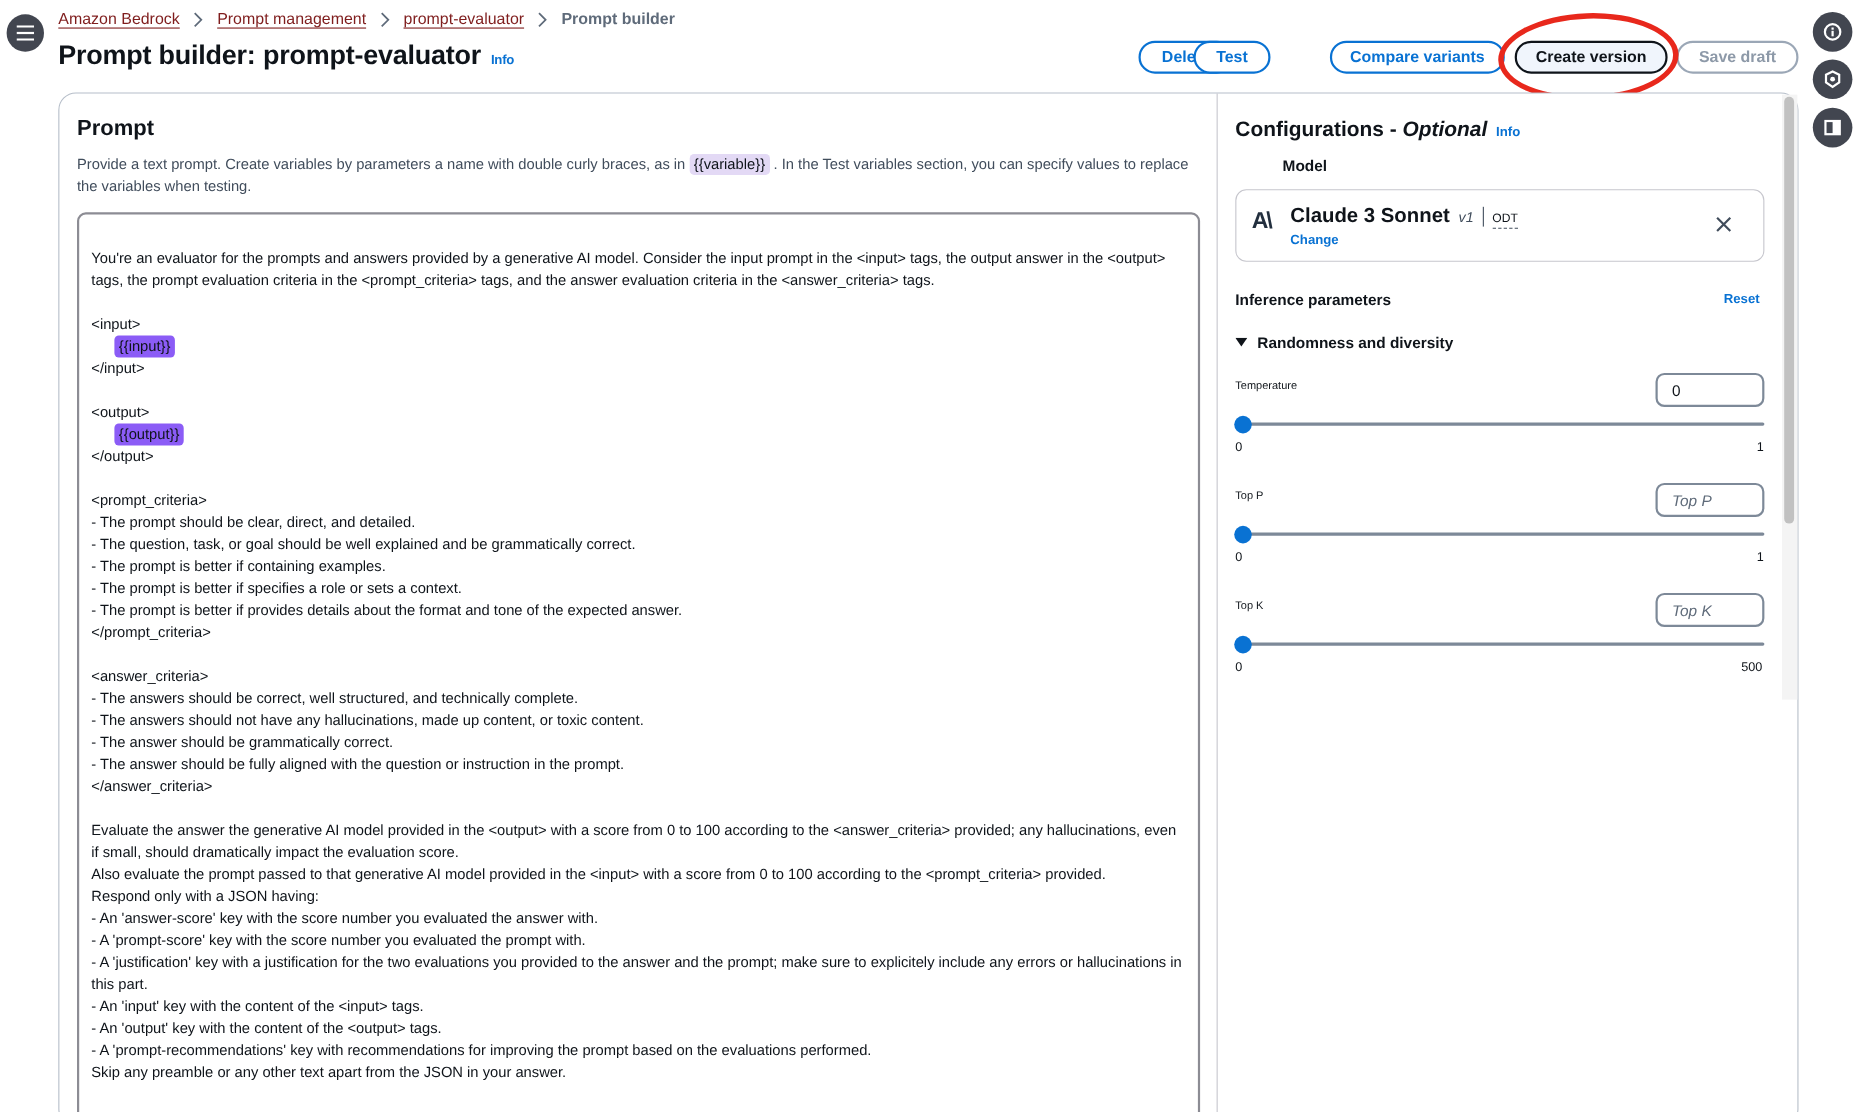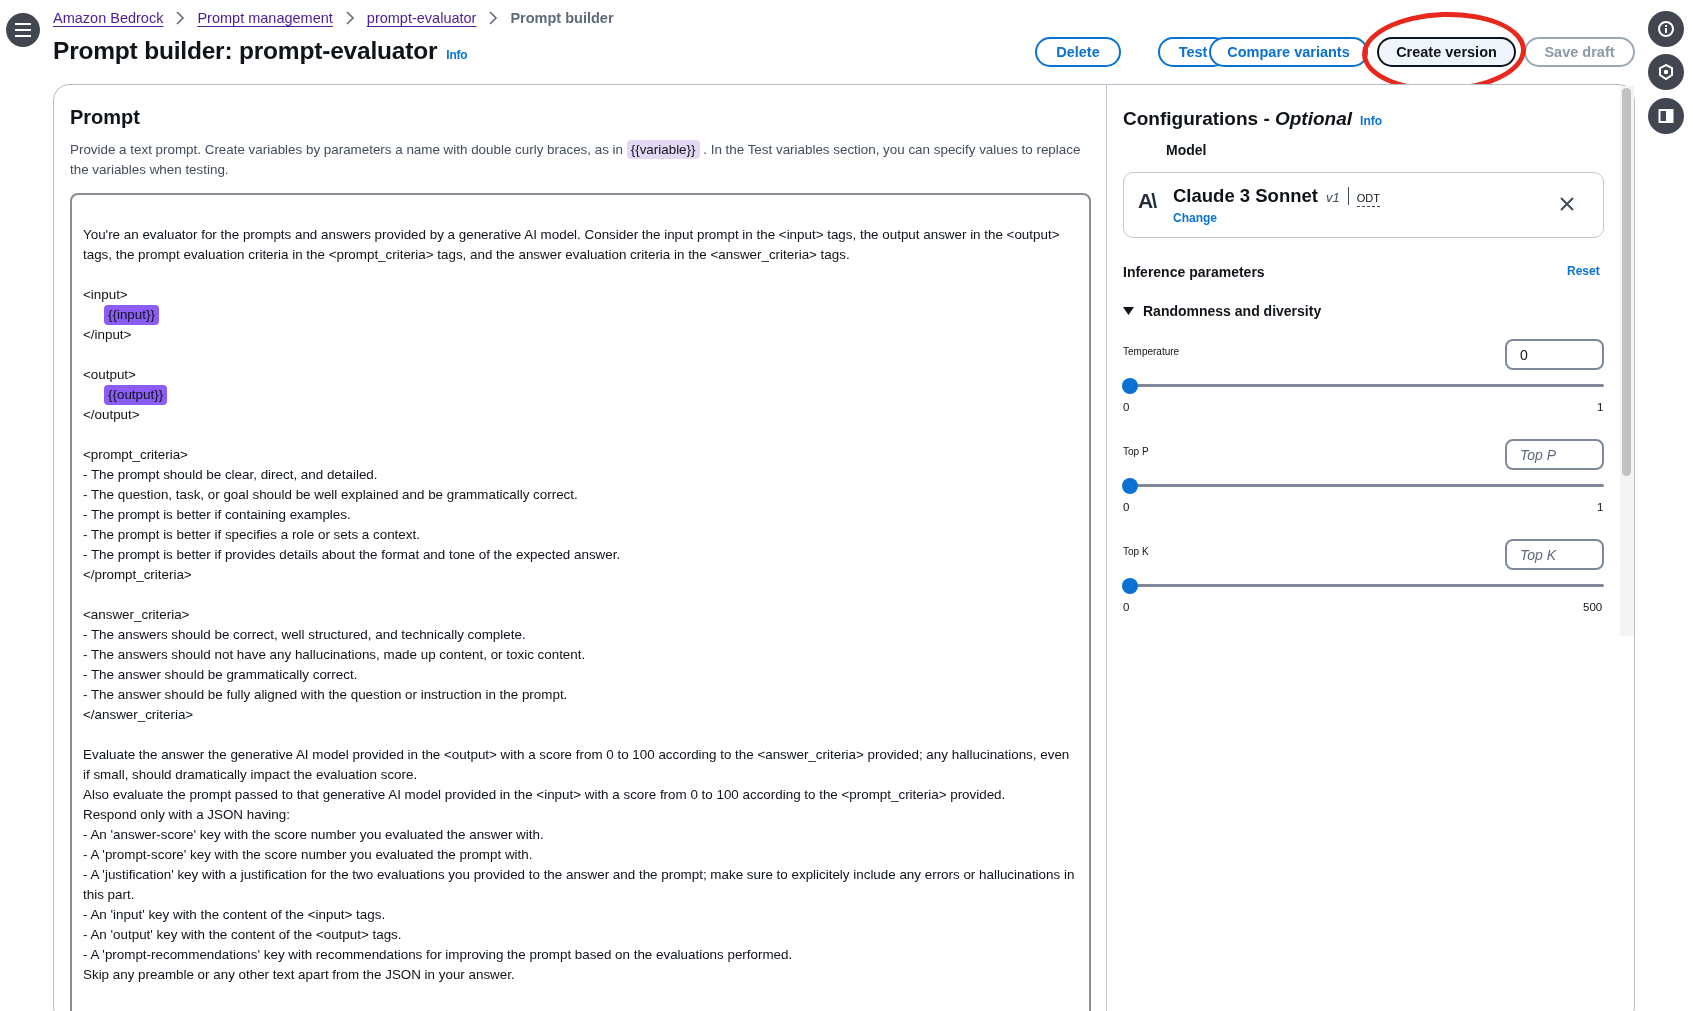--- a/index.html
+++ b/index.html
@@ -7,21 +7,21 @@
   body { font-family: "Liberation Sans", "DejaVu Sans", sans-serif; color: #0f141a; position: relative; }
 
   .abs { position: absolute; }
 
   
   .nav-toggle { left: 6px; top: 13px; width: 34px; height: 34px; border-radius: 50%; background: #424650; display: flex; align-items: center; justify-content: center; cursor: pointer; }
   .nav-toggle svg { width: 16px; height: 14px; }
 
   
   .breadcrumb { left: 53px; top: 8px; height: 20px; display: flex; align-items: center; font-size: 14.5px; }
-  .breadcrumb a { color: #4c1d95; text-decoration: underline; text-underline-offset: 3px; cursor: pointer; }
+  .breadcrumb a { color: #7f1d1d; text-decoration: underline; text-underline-offset: 3px; cursor: pointer; }
   .breadcrumb .sep { width: 22px; height: 20px; display: flex; align-items: center; justify-content: center; margin: 0 6px; }
   .breadcrumb .current { color: #5f6b7a; font-weight: bold; }
 
   
   .page-title { left: 53px; top: 37px; font-size: 24.5px; font-weight: bold; color: #0f141a; display: flex; align-items: baseline; gap: 9px; letter-spacing: -0.2px; }
   .info-link { font-size: 12px; font-weight: bold; color: #0972d3; cursor: pointer; }
 
   
   .btn { position: absolute; top: 37px; height: 30px; border-radius: 16px; border: 2px solid #0972d3; background: #fff; color: #0972d3; font-weight: bold; font-size: 14.5px; display: flex; align-items: center; justify-content: center; cursor: pointer; }
   .btn.primary-outline { border-color: #0f141a; color: #0f141a; background: #f0f5fc; }
@@ -98,21 +98,21 @@
     </span>
   <span class="current">Prompt builder</span>
 </div>
 
 <div class="abs page-title">
   <span>Prompt builder: prompt-evaluator</span>
   <span class="info-link">Info</span>
 </div>
 
 <div class="btn" style="left:1035px;width:86px;">Delete</div>
-<div class="btn" style="left:1158px;width:70px;">Test</div>
+<div class="btn" style="left:1085px;width:70px;">Test</div>
 <div class="btn" style="left:1209px;width:159px;">Compare variants</div>
 <div class="btn primary-outline" style="left:1377px;width:139px;">Create version</div>
 <div class="btn disabled" style="left:1524px;width:111px;">Save draft</div>
 <div class="abs highlight-ring"></div>
 
 <div class="abs rail-btn" style="top:11px;">
   <svg viewBox="0 0 18 18">
       <circle cx="9" cy="9" r="7" stroke="#fff" stroke-width="2" fill="none"></circle>
       <rect x="8" y="8" width="2" height="5" fill="#fff"></rect>
       <rect x="8" y="5" width="2" height="2" fill="#fff"></rect>

